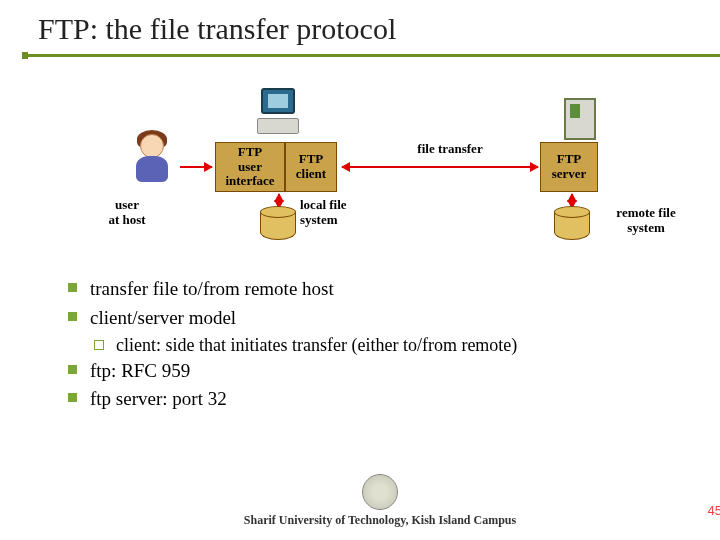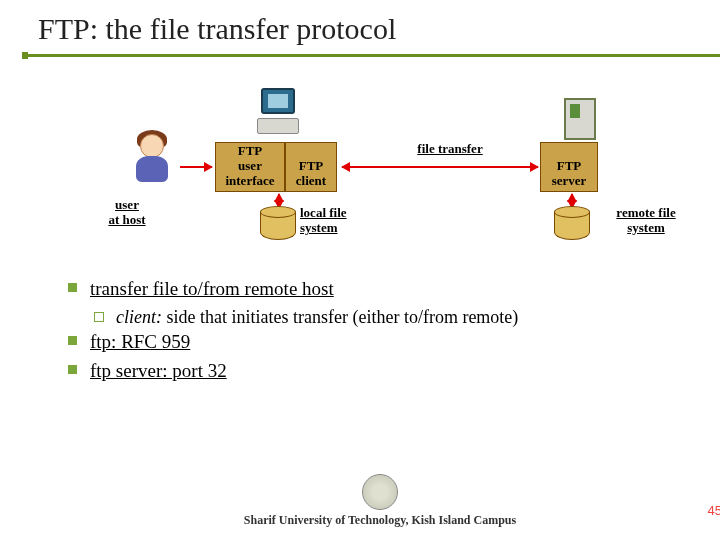--- a/index.html
+++ b/index.html
@@ -2,22 +2,22 @@
 <html><head>
 <meta charset="utf-8">
 <style>
   * { box-sizing: border-box; margin: 0; padding: 0; }
   body { width: 720px; height: 540px; font-family: "Times New Roman", serif; background: #fff; position: relative; overflow: hidden; }
   .slide { width: 100%; height: 100%; position: relative; margin-left: 20px; }
   .title { font-size: 30px; font-weight: normal; padding: 12px 0 4px 18px; color: #222; }
   .title-underline { position: absolute; left: 2px; top: 54px; width: 716px; height: 3px; background: #6b8e23; }
   .title-underline::after { content: ""; position: absolute; left: 0; top: -2px; width: 6px; height: 7px; background: #6b8e23; }
   .diagram { position: absolute; left: 0; top: 80px; width: 720px; height: 170px; }
-  .box { position: absolute; border: 1px solid #7a4a00; background: #c9a24a; font-family: "Comic Sans MS", cursive; font-size: 13px; font-weight: bold; text-align: center; display: flex; align-items: flex-end; justify-content: center; line-height: 1.15; padding: 2px 4px; }
-  .label { position: absolute; font-family: "Comic Sans MS", cursive; font-size: 13px; font-weight: bold; text-align: center; line-height: 1.15; text-decoration: underline; }
+  .box { position: absolute; border: 1px solid #7a4a00; background: #c9a24a; font-family: "Comic Sans MS", cursive; font-size: 13px; font-weight: bold; text-align: center; display: flex; align-items: center; justify-content: center; line-height: 1.15; padding: 2px 4px; }
+  .label { position: absolute; font-family: "Comic Sans MS", cursive; font-size: 13px; font-weight: bold; text-align: center; line-height: 1.15; }
   .arrow-h { position: absolute; height: 2px; background: #e00000; }
   .arrow-h::before, .arrow-h::after { content: ""; position: absolute; width: 0; height: 0; border-top: 5px solid transparent; border-bottom: 5px solid transparent; top: -4px; }
   .arrow-h.right::after { right: -1px; border-left: 9px solid #e00000; }
   .arrow-h.both::before { left: -1px; border-right: 9px solid #e00000; }
   .arrow-h.both::after { right: -1px; border-left: 9px solid #e00000; }
   .arrow-v { position: absolute; width: 2px; background: #e00000; }
   .arrow-v.both::before { content: ""; position: absolute; top: -1px; left: -4px; width: 0; height: 0; border-left: 5px solid transparent; border-right: 5px solid transparent; border-bottom: 9px solid #e00000; }
   .arrow-v.both::after { content: ""; position: absolute; bottom: -1px; left: -4px; width: 0; height: 0; border-left: 5px solid transparent; border-right: 5px solid transparent; border-top: 9px solid #e00000; }
   .user-clip { position: absolute; width: 50px; height: 60px; }
   .user-clip .face { position: absolute; left: 12px; top: 4px; width: 24px; height: 24px; background: #f7d7b4; border-radius: 50%; border: 1px solid #c08050; }
@@ -28,25 +28,25 @@
   .computer .mon::after { content: ""; position: absolute; left: 5px; top: 4px; width: 20px; height: 14px; background: #9ecde0; }
   .computer .base { position: absolute; left: 2px; top: 30px; width: 42px; height: 16px; background: #d8d8d0; border: 1px solid #888; border-radius: 2px; }
   .server { position: absolute; width: 40px; height: 48px; }
   .server .tower { position: absolute; left: 4px; top: 4px; width: 32px; height: 42px; background: #d8d8d0; border: 2px solid #6a7a4a; }
   .server .tower::before { content: ""; position: absolute; left: 4px; top: 4px; width: 10px; height: 14px; background: #5b8e3b; }
   .cyl { position: absolute; width: 36px; height: 40px; }
   .cyl .top { position: absolute; left: 0; top: 0; width: 36px; height: 12px; background: #e0c060; border: 1px solid #7a4a00; border-radius: 50%; z-index: 2; }
   .cyl .body { position: absolute; left: 0; top: 6px; width: 36px; height: 28px; background: #e0c060; border: 1px solid #7a4a00; border-top: none; border-radius: 0 0 18px 18px / 0 0 8px 8px; }
   .bullets { position: absolute; left: 46px; top: 276px; width: 640px; font-size: 19px; line-height: 1.35; }
   .bullets ul { list-style: none; }
-  .bullets li.lvl1 { position: relative; padding-left: 24px; margin-bottom: 3px; text-decoration: underline; }
+  .bullets li.lvl1 { position: relative; padding-left: 24px; margin-bottom: 3px; }
   .bullets li.lvl1::before { content: ""; position: absolute; left: 2px; top: 7px; width: 9px; height: 9px; background: #7ba63a; }
   .bullets li.lvl2 { position: relative; padding-left: 24px; margin-left: 26px; font-size: 18px; }
   .bullets li.lvl2::before { content: ""; position: absolute; left: 2px; top: 7px; width: 8px; height: 8px; border: 1px solid #7ba63a; background: #fff; }
-  .em { font-style: italic; }
+  .em { }
   .footer { position: absolute; bottom: 12px; left: 0; width: 720px; text-align: center; font-size: 12px; font-weight: bold; color: #333; }
   .footer-logo { position: absolute; bottom: 30px; left: 342px; width: 36px; height: 36px; border: 1px solid #888; border-radius: 50%; background: radial-gradient(circle, #e0e0d0 30%, #c0c0b0 100%); }
   .pagenum { position: absolute; right: 18px; bottom: 22px; font-size: 13px; font-family: Arial, sans-serif; color: #ef4444; }
 </style>
 </head>
 <body>
 
 <div class="slide">
   <div class="title">FTP: the file transfer protocol</div>
   <div class="title-underline"></div>
@@ -92,29 +92,30 @@
       </div>
 
     <div class="arrow-h right" style="left:160px; top:86px; width:32px;"></div>
     <div class="arrow-h both" style="left:322px; top:86px; width:196px;"></div>
     <div class="arrow-v both" style="left:258px; top:114px; height:14px;"></div>
     <div class="arrow-v both" style="left:551px; top:114px; height:14px;"></div>
 
     <div class="label" style="left:72px; top:118px; width:70px;"><span style="white-space:pre-line;">user
 at host</span></div>
     <div class="label" style="left:370px; top:62px; width:120px;">file transfer</div>
-    <div class="label" style="left:280px; top:126px; width:80px; text-align:left;"><span style="white-space:pre-line;">local file
+    <div class="label" style="left:280px; top:118px; width:80px; text-align:left;"><span style="white-space:pre-line;">local file
 system</span></div>
     <div class="label" style="left:576px; top:126px; width:100px; text-align:center;"><span style="white-space:pre-line;">remote file
 system</span></div>
   </div>
 
   <div class="bullets">
     <ul>
       <li class="lvl1">transfer file to/from remote host</li>
+      <li class="lvl1">client/server model</li>
       <li class="lvl2"><span class="em">client:</span><span> side that initiates transfer (either to/from remote)</span></li>
       <li class="lvl1">ftp: RFC 959</li>
       <li class="lvl1">ftp server: port 32</li>
     </ul>
   </div>
 
   <div class="footer-logo"></div>
   <div class="footer">Sharif University of Technology, Kish Island Campus</div>
   <div class="pagenum">45</div>
 </div>

